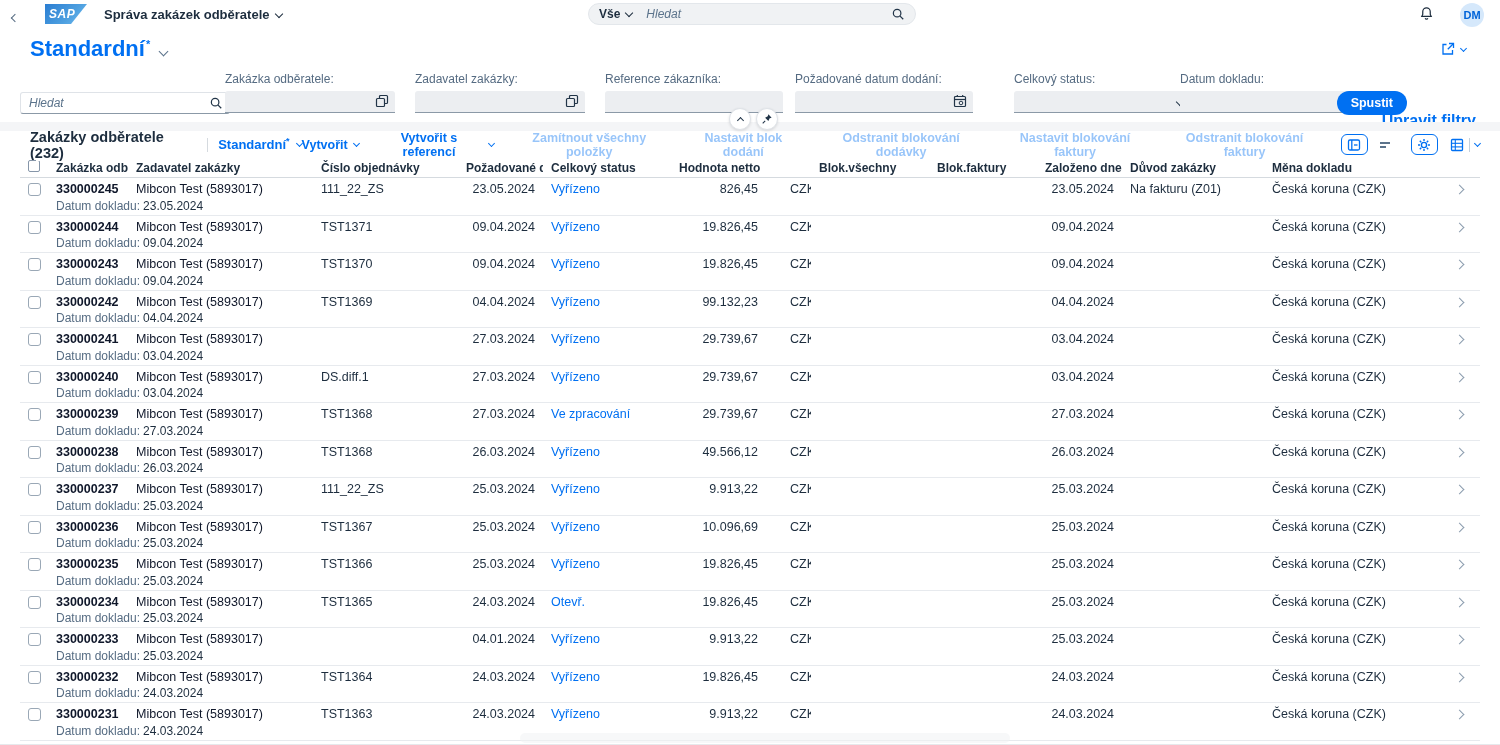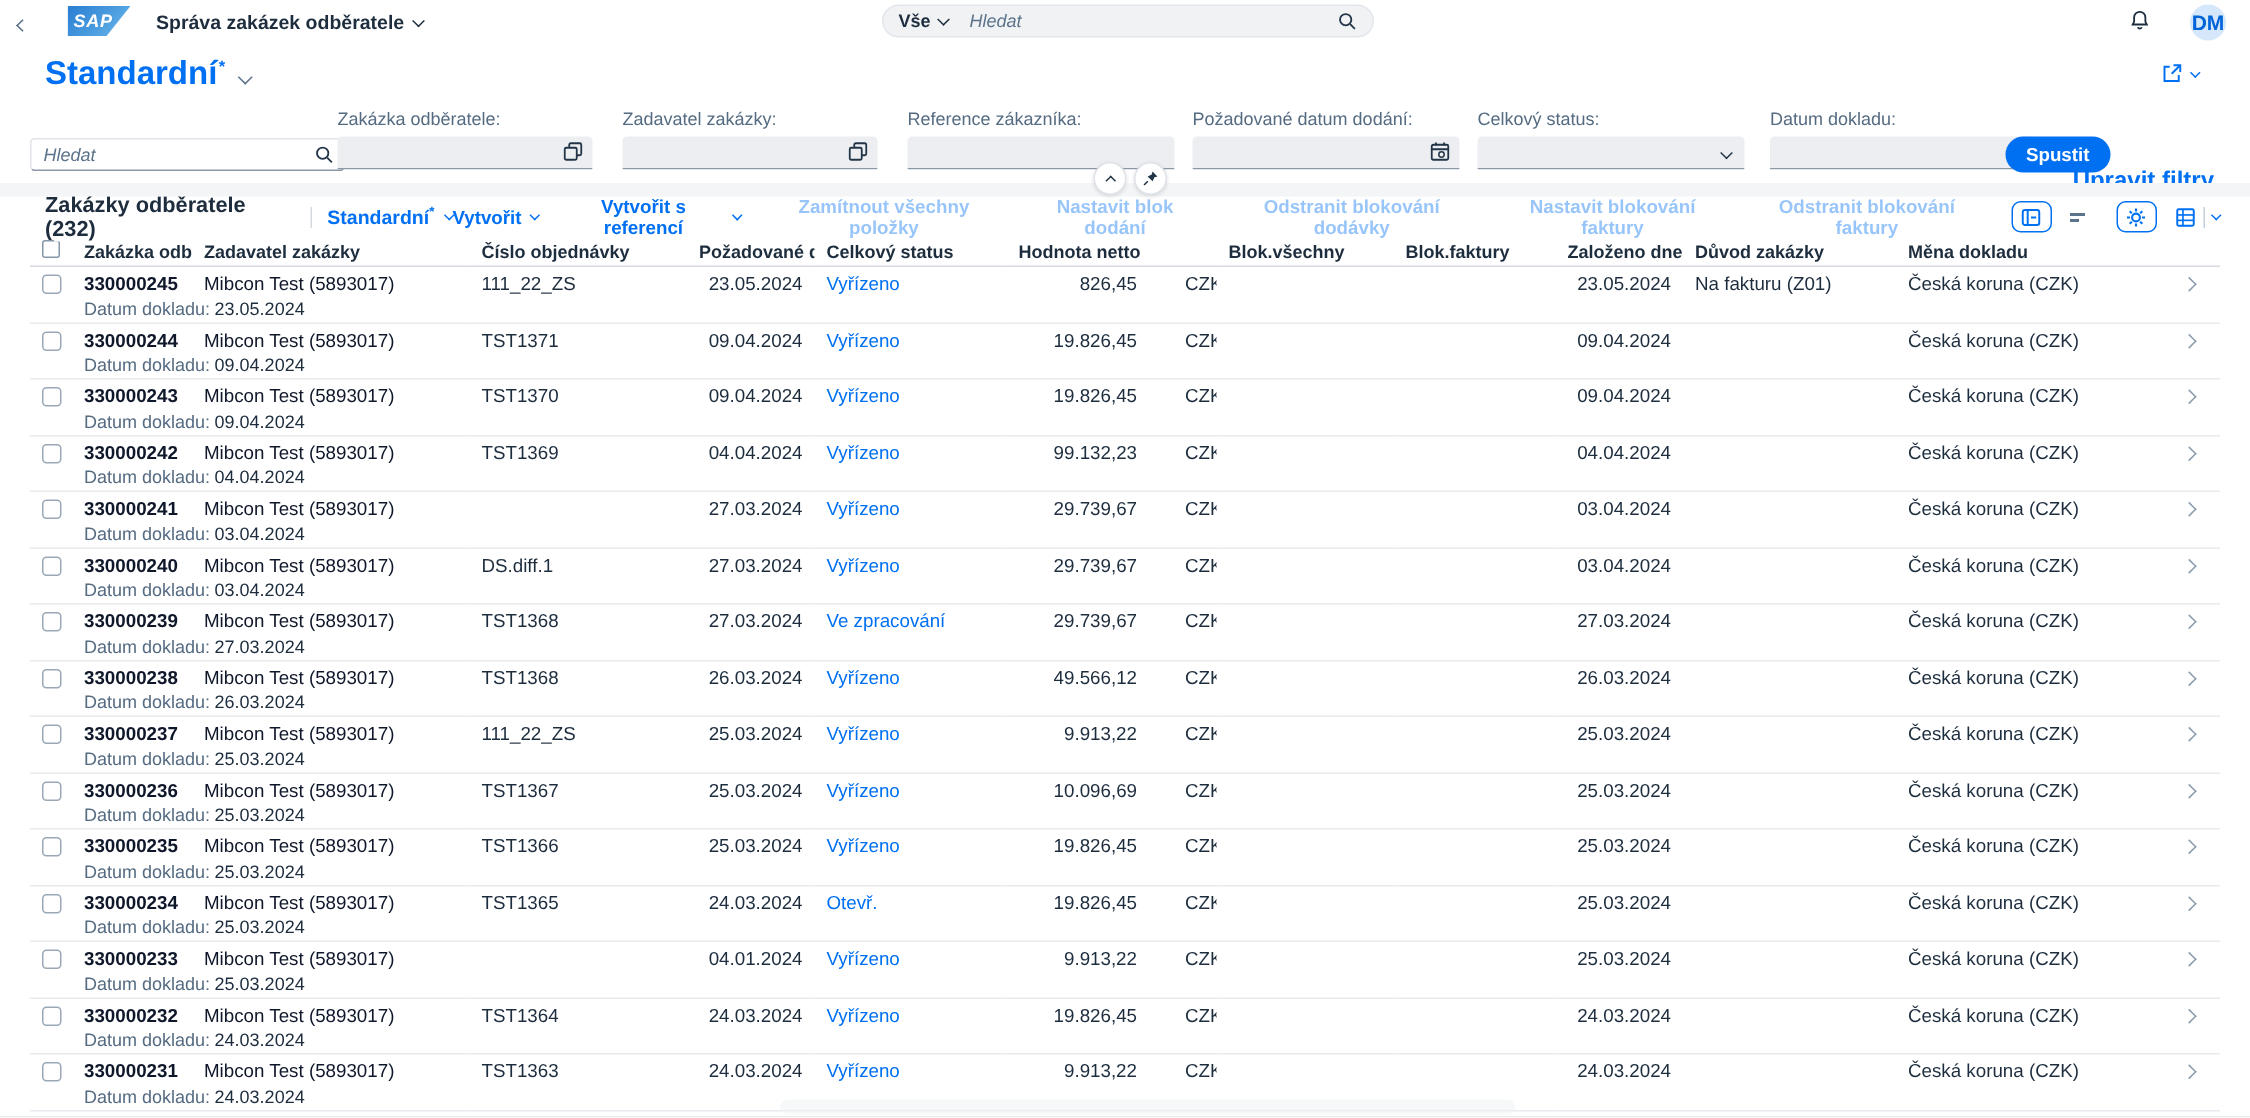--- a/index.html
+++ b/index.html
@@ -24,21 +24,21 @@
   .shell-search { position:absolute; left:588px; top:3px; width:328px; height:22px; border-radius:11px;
           background:#f0f2f4; border:1px solid #e3e7eb; display:flex; align-items:center; padding:0 10px; font-size:12px; }
   .scope { display:flex; align-items:center; gap:6px; font-size:12px; color:#1d2d3e; cursor:pointer;font-weight:bold; }
   .scope .chv { margin-top:-2px; }
   .shell-search input { border:none; outline:none; background:transparent; flex:1; margin-left:14px;
           font-size:12px; font-style:italic; color:#1d2d3e; font-family:inherit; }
   .shell-search input::placeholder { color:#5b738b; font-style:italic; }
   .sicon { width:14px; height:14px; color:#223548; }
   .bell { position:absolute; right:66px; top:6px; width:15px; height:15px; color:#1d2d3e; cursor:pointer; }
   .avatar { position:absolute; right:16px; top:3px; width:24px; height:24px; border-radius:50%;
-          background:#d5e8fb; color:#0064d9; font-size:14px; font-weight:bold;
+          background:#d5e8fb; color:#0064d9; font-size:11px; font-weight:bold;
           display:flex; align-items:center; justify-content:center; cursor:pointer; }
 
   
   .page-head { position:relative; height:44px; background:#fff; }
   .big-title { position:absolute; left:30px; top:8px; font-size:22px; font-weight:bold; color:#0070f2;
           display:flex; align-items:flex-start; gap:10px; }
   .big-title sup { font-size:11px; margin-left:1px; }
   .big-title .chv { color:#4f6охе; }
   .big-title .chv { color:#5b738b; width:7px; height:7px; margin-top:12px; }
   .share-grp { position:absolute; right:34px; top:14px; display:flex; align-items:center; gap:6px; color:#0070f2; cursor:pointer; }
@@ -200,21 +200,21 @@
         <span class="fic"><svg viewBox="0 0 14 14">
               <rect x="1.5" y="2.5" width="11" height="10" rx="1" fill="none" stroke="currentColor" stroke-width="1.2"></rect>
               <line x1="1.5" y1="5.5" x2="12.5" y2="5.5" stroke="currentColor" stroke-width="1.2"></line>
               <line x1="4.3" y1="1" x2="4.3" y2="3" stroke="currentColor" stroke-width="1.2"></line>
               <line x1="9.7" y1="1" x2="9.7" y2="3" stroke="currentColor" stroke-width="1.2"></line>
               <circle cx="8" cy="9" r="1.8" fill="none" stroke="currentColor" stroke-width="1"></circle>
             </svg></span>
       </div>
     </div>
 
-    <div class="ffield" style="left:985px;width:178px">
+    <div class="ffield" style="left:1014px;width:178px">
       <label>Celkový status:</label>
       <div class="finput">
         <span class="chv"></span>
       </div>
     </div>
 
     <div class="ffield" style="left:1180px;width:178px">
       <label>Datum dokladu:</label>
       <div class="finput">
         <span class="fic"><svg viewBox="0 0 14 14">

